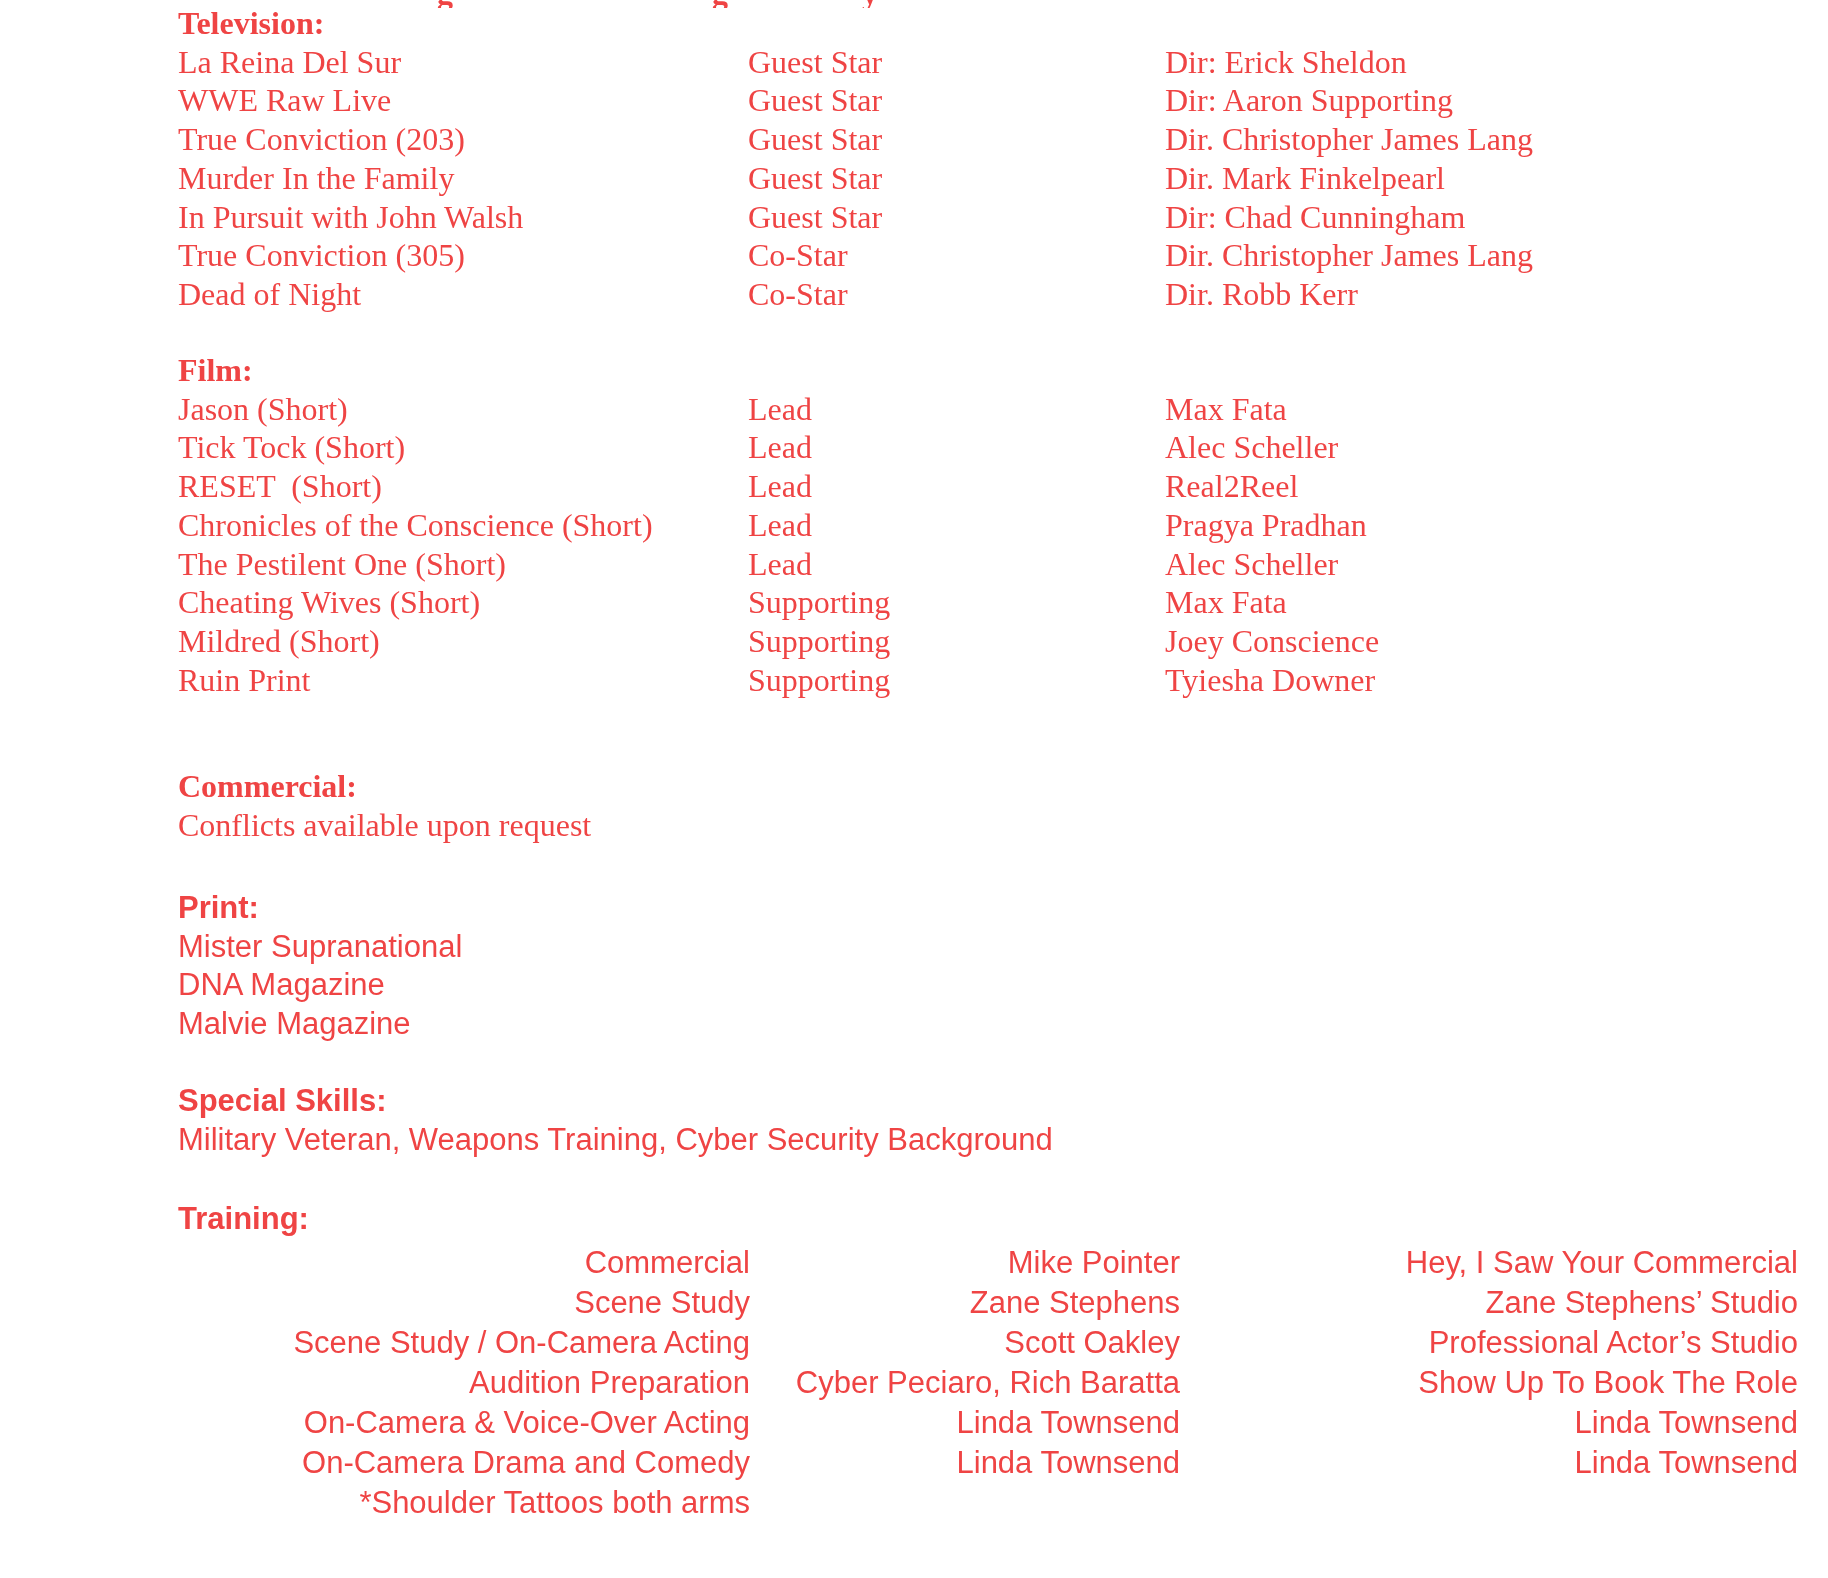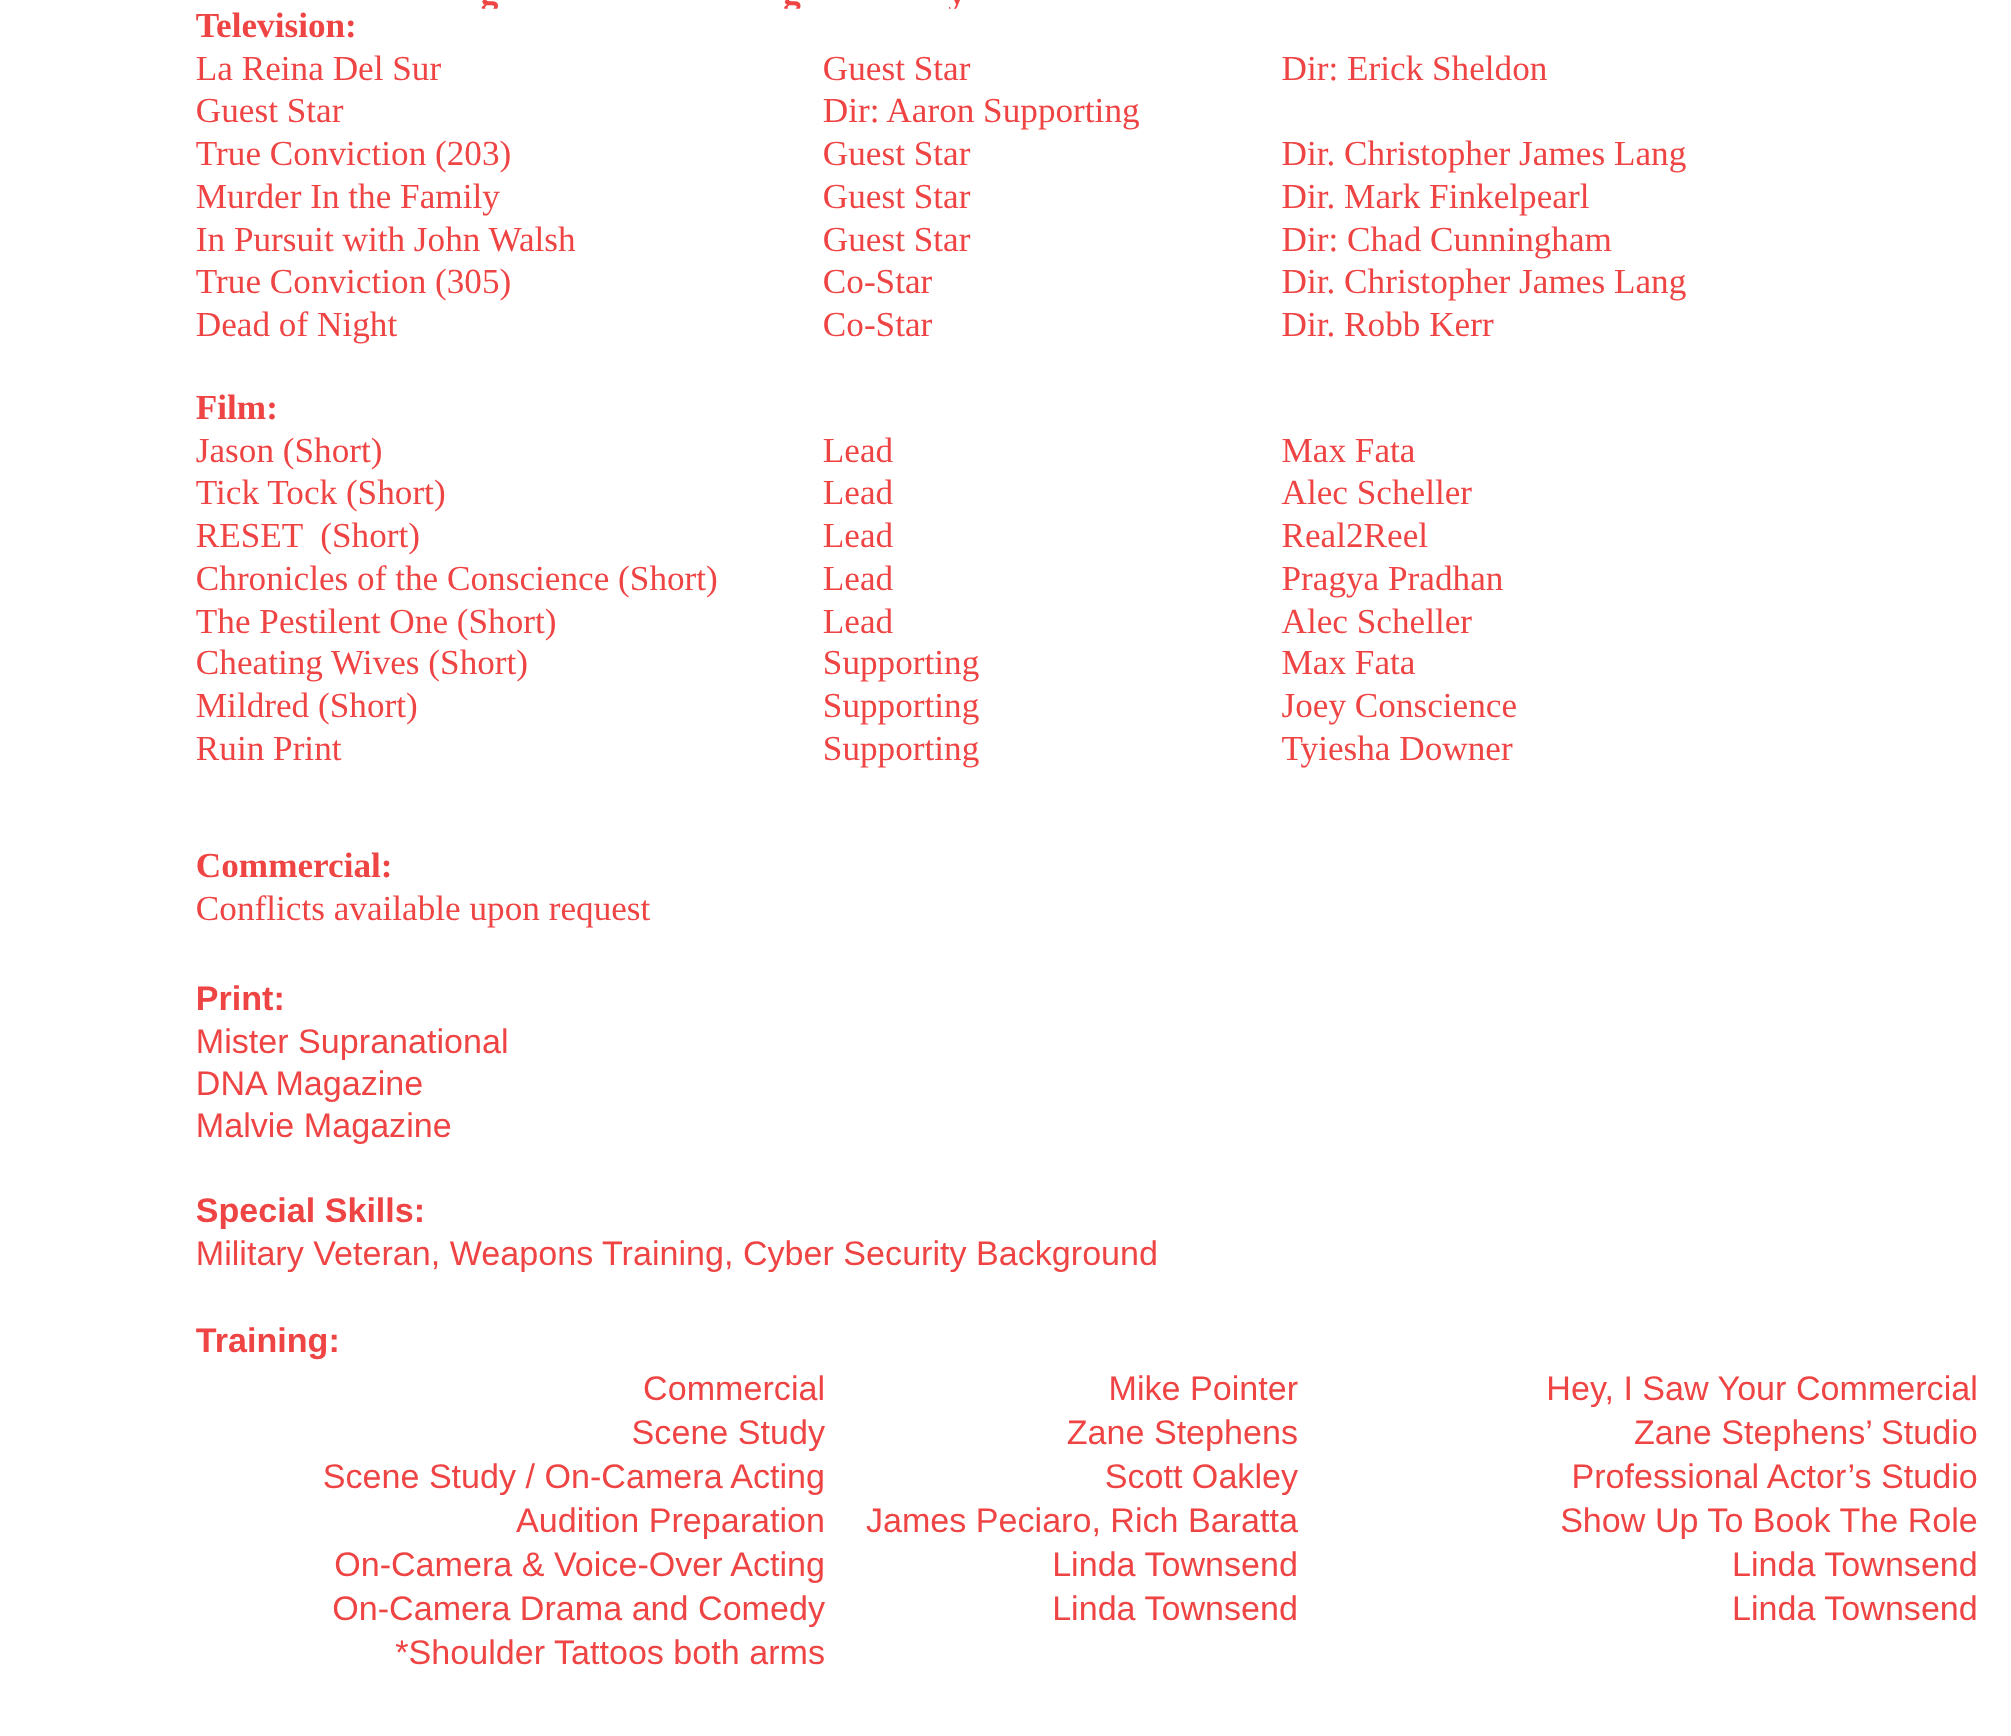--- a/index.html
+++ b/index.html
@@ -75,20 +75,21 @@
 
   <section class="sec serif" id="sec-television">
     <h2 class="heading">Television:</h2>
     <div class="rows">
         <div class="row">
           <span class="cell c0">La Reina Del Sur</span>
           <span class="cell c1">Guest Star</span>
           <span class="cell c2">Dir: Erick Sheldon</span>
         </div>
         <div class="row">
+          <span class="cell c0">WWE Raw Live</span>
           <span class="cell c1">Guest Star</span>
           <span class="cell c2">Dir: Aaron Supporting</span>
         </div>
         <div class="row">
           <span class="cell c0">True Conviction (203)</span>
           <span class="cell c1">Guest Star</span>
           <span class="cell c2">Dir. Christopher James Lang</span>
         </div>
         <div class="row">
           <span class="cell c0">Murder In the Family</span>
@@ -205,21 +206,21 @@
           <span class="cell c1">Zane Stephens</span>
           <span class="cell c2">Zane Stephens’ Studio</span>
         </div>
         <div class="row">
           <span class="cell c0">Scene Study / On-Camera Acting</span>
           <span class="cell c1">Scott Oakley</span>
           <span class="cell c2">Professional Actor’s Studio</span>
         </div>
         <div class="row">
           <span class="cell c0">Audition Preparation</span>
-          <span class="cell c1">James Peciaro, Rich Baratta</span>
+          <span class="cell c1">Cyber Peciaro, Rich Baratta</span>
           <span class="cell c2">Show Up To Book The Role</span>
         </div>
         <div class="row">
           <span class="cell c0">On-Camera &amp; Voice-Over Acting</span>
           <span class="cell c1">Linda Townsend</span>
           <span class="cell c2">Linda Townsend</span>
         </div>
         <div class="row">
           <span class="cell c0">On-Camera Drama and Comedy</span>
           <span class="cell c1">Linda Townsend</span>

